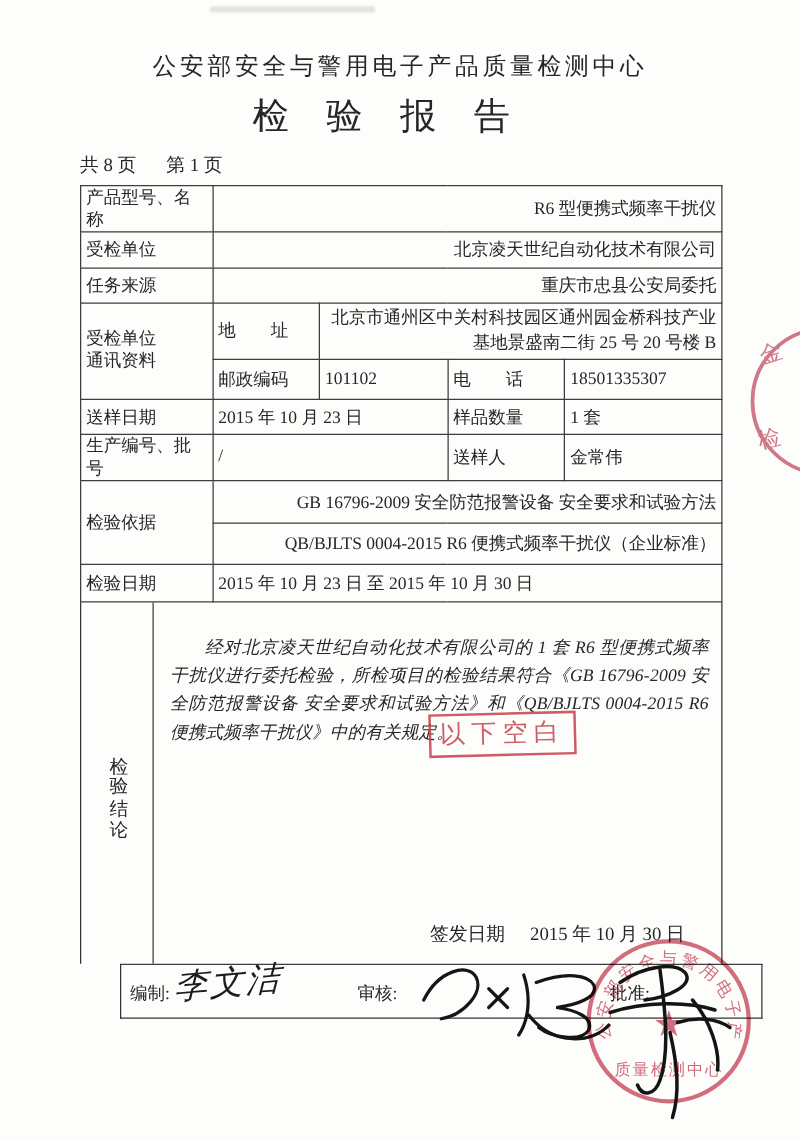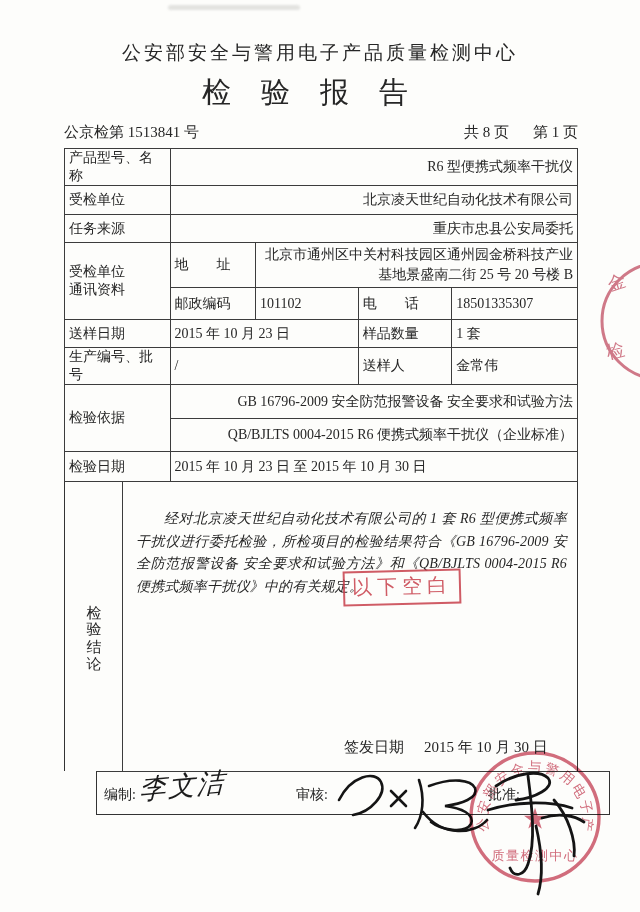--- a/index.html
+++ b/index.html
@@ -40,21 +40,21 @@
   .blank-stamp{position:absolute;left:220px;top:88px;color:#c8404c;
     border:2.5px solid #c8404c;padding:1px 7px 3px 7px;font-size:20px;
     letter-spacing:5px;transform:rotate(-1.5deg);opacity:.85;background:rgba(255,255,255,.0);}
   .issue-date{position:absolute;left:221px;top:256px;display:flex;gap:20px;font-size:15px;}
   
   .sig-row{position:relative;width:514px;margin-left:96px;height:44px;
     border:1.5px solid #333;border-top:1px solid #3c3c3c;box-sizing:border-box;
     font-size:14px;overflow:visible;}
   .sig-label{position:absolute;top:14px;}
   .lbl-prepared{left:7px;}
-  .lbl-reviewed{left:199px;}
+  .lbl-reviewed{left:189px;}
   .lbl-approved{left:391px;}
   .sig-name{position:absolute;left:42px;top:-4px;font-size:27px;font-style:italic;
     color:#1c1c1c;transform:rotate(-5deg) skewX(-6deg);letter-spacing:2px;}
   .sig-svg{position:absolute;pointer-events:none;}
   
   .seal{position:absolute;left:452px;top:735px;width:170px;height:180px;
     mix-blend-mode:multiply;opacity:.92;pointer-events:none;}
   .approver-sig{position:absolute;left:474px;top:758px;width:140px;height:140px;
     pointer-events:none;}
   .reviewer-sig{top:-10px;left:232px;width:168px;height:78px;}
@@ -63,21 +63,20 @@
 </style>
 </head>
 <body>
 
 <div class="page">
   <div class="scan-smudge"></div>
 
   <div class="org-name">公安部安全与警用电子产品质量检测中心</div>
   <div class="report-title">检验报告</div>
   <div class="meta-row">
-    <span>公京检第 1513841 号</span>
     <span class="meta-right">
       <span>共 8 页</span>
       <span>第 1 页</span>
     </span>
   </div>
 
   <table class="info">
     <colgroup>
         <col style="width:105px">
         <col style="width:85px">

